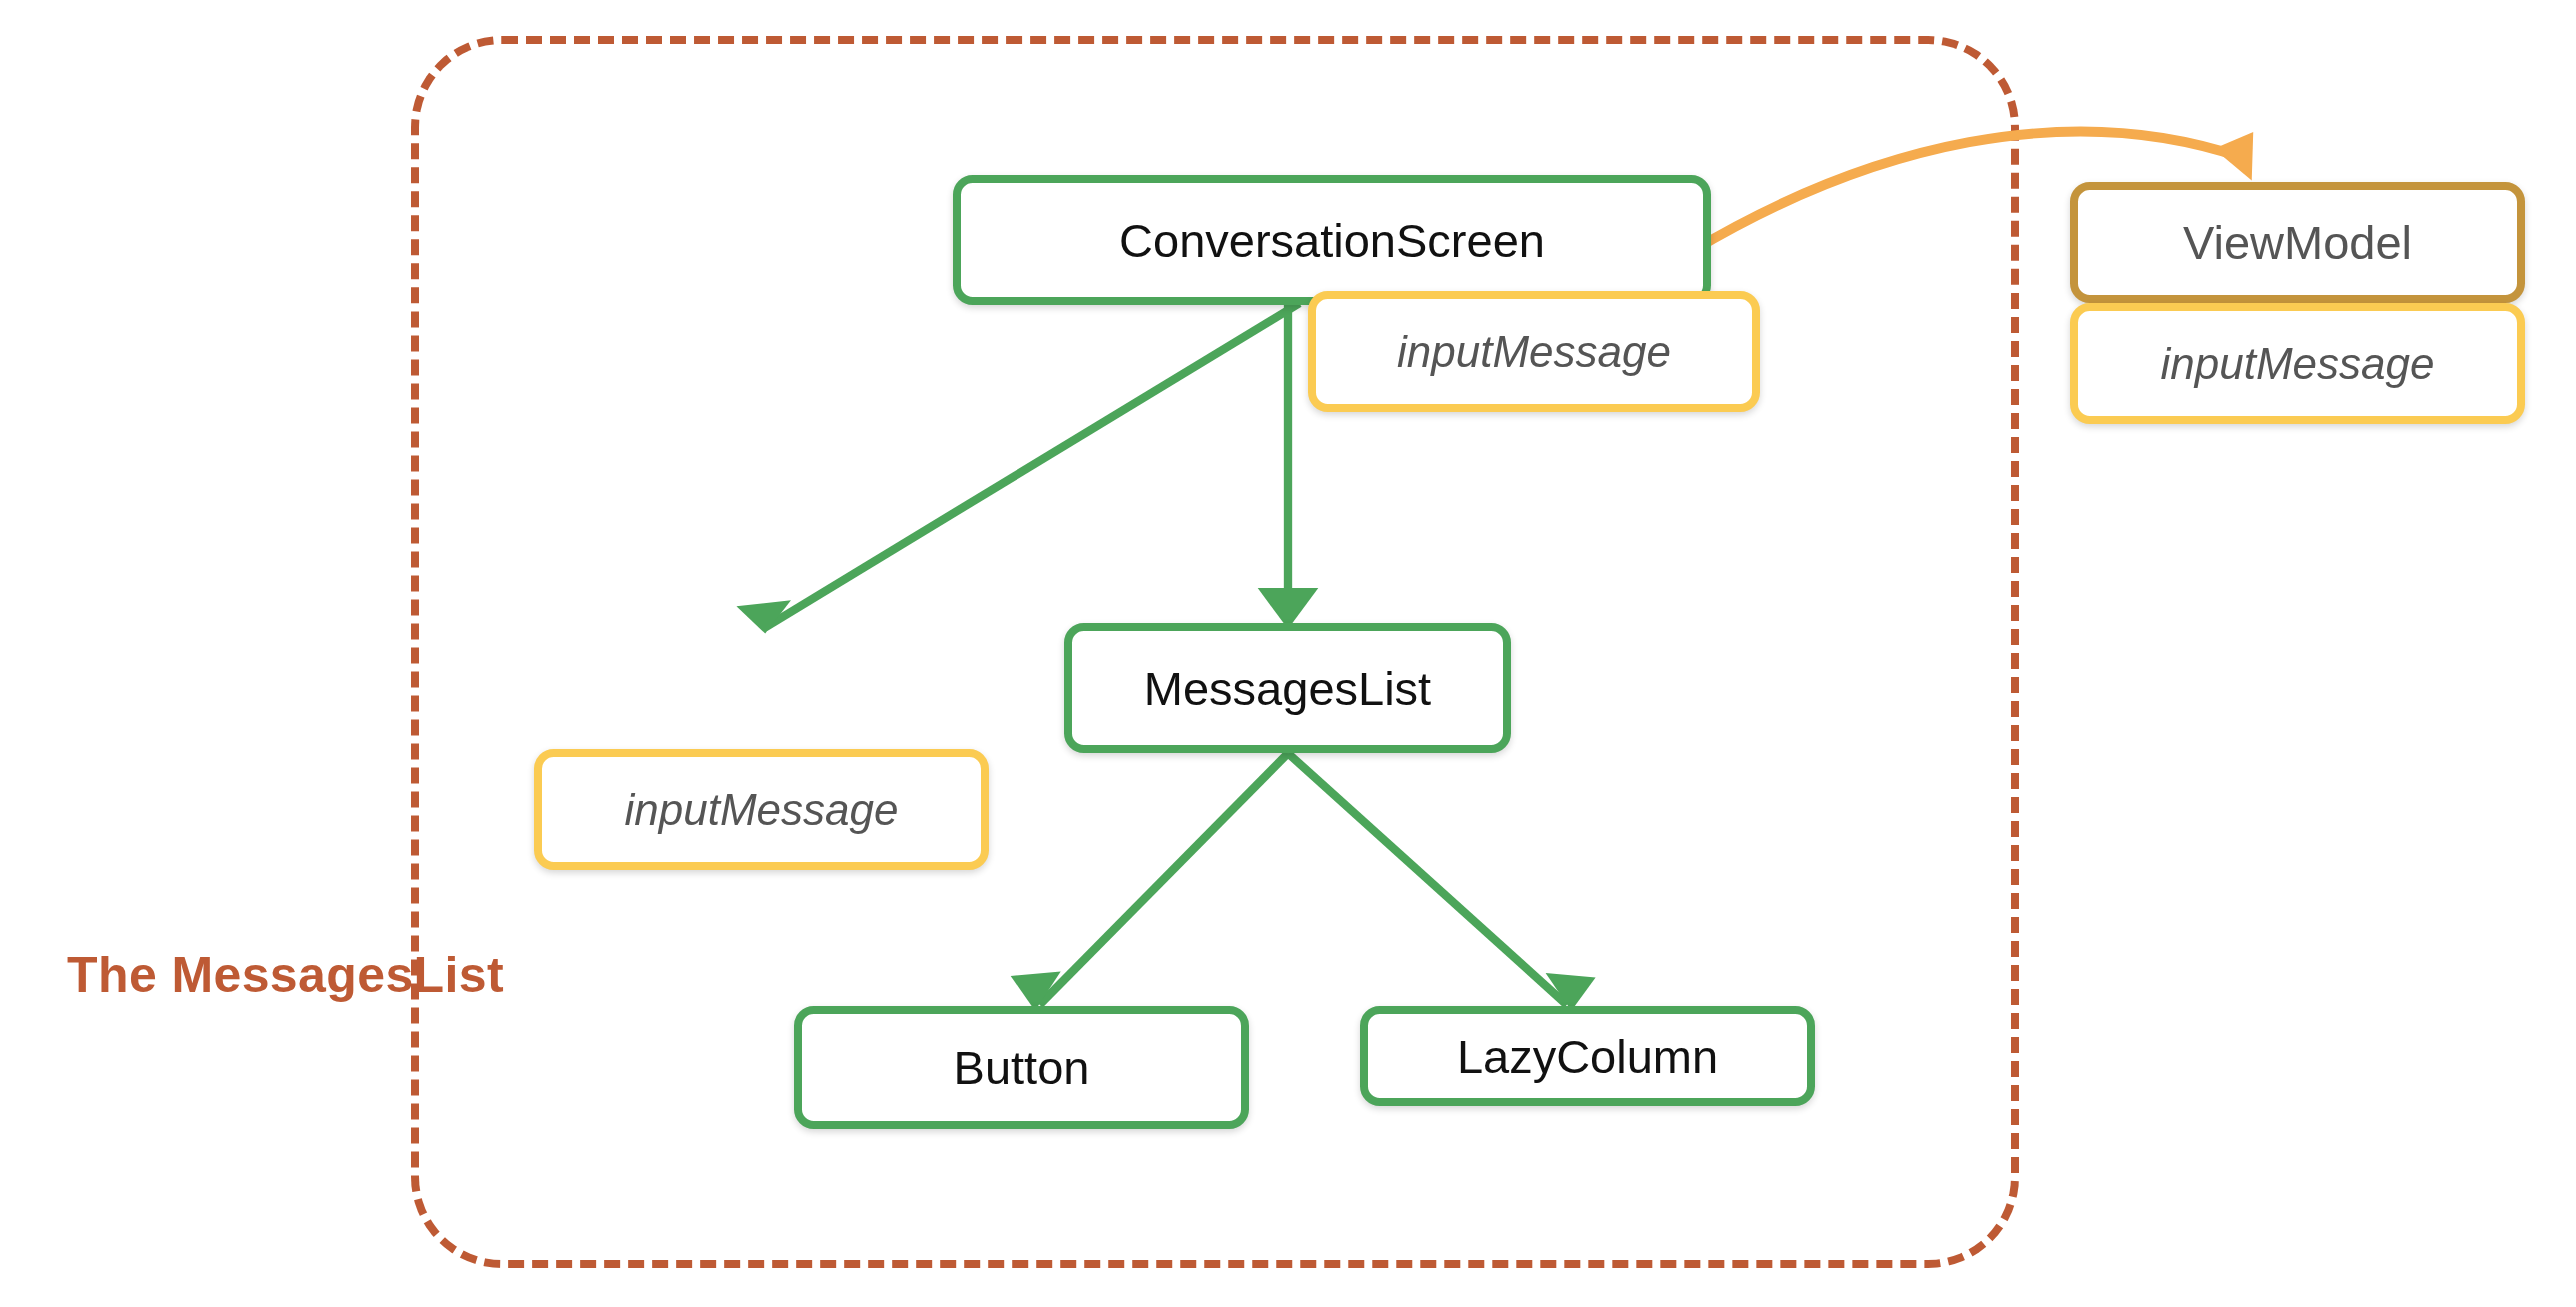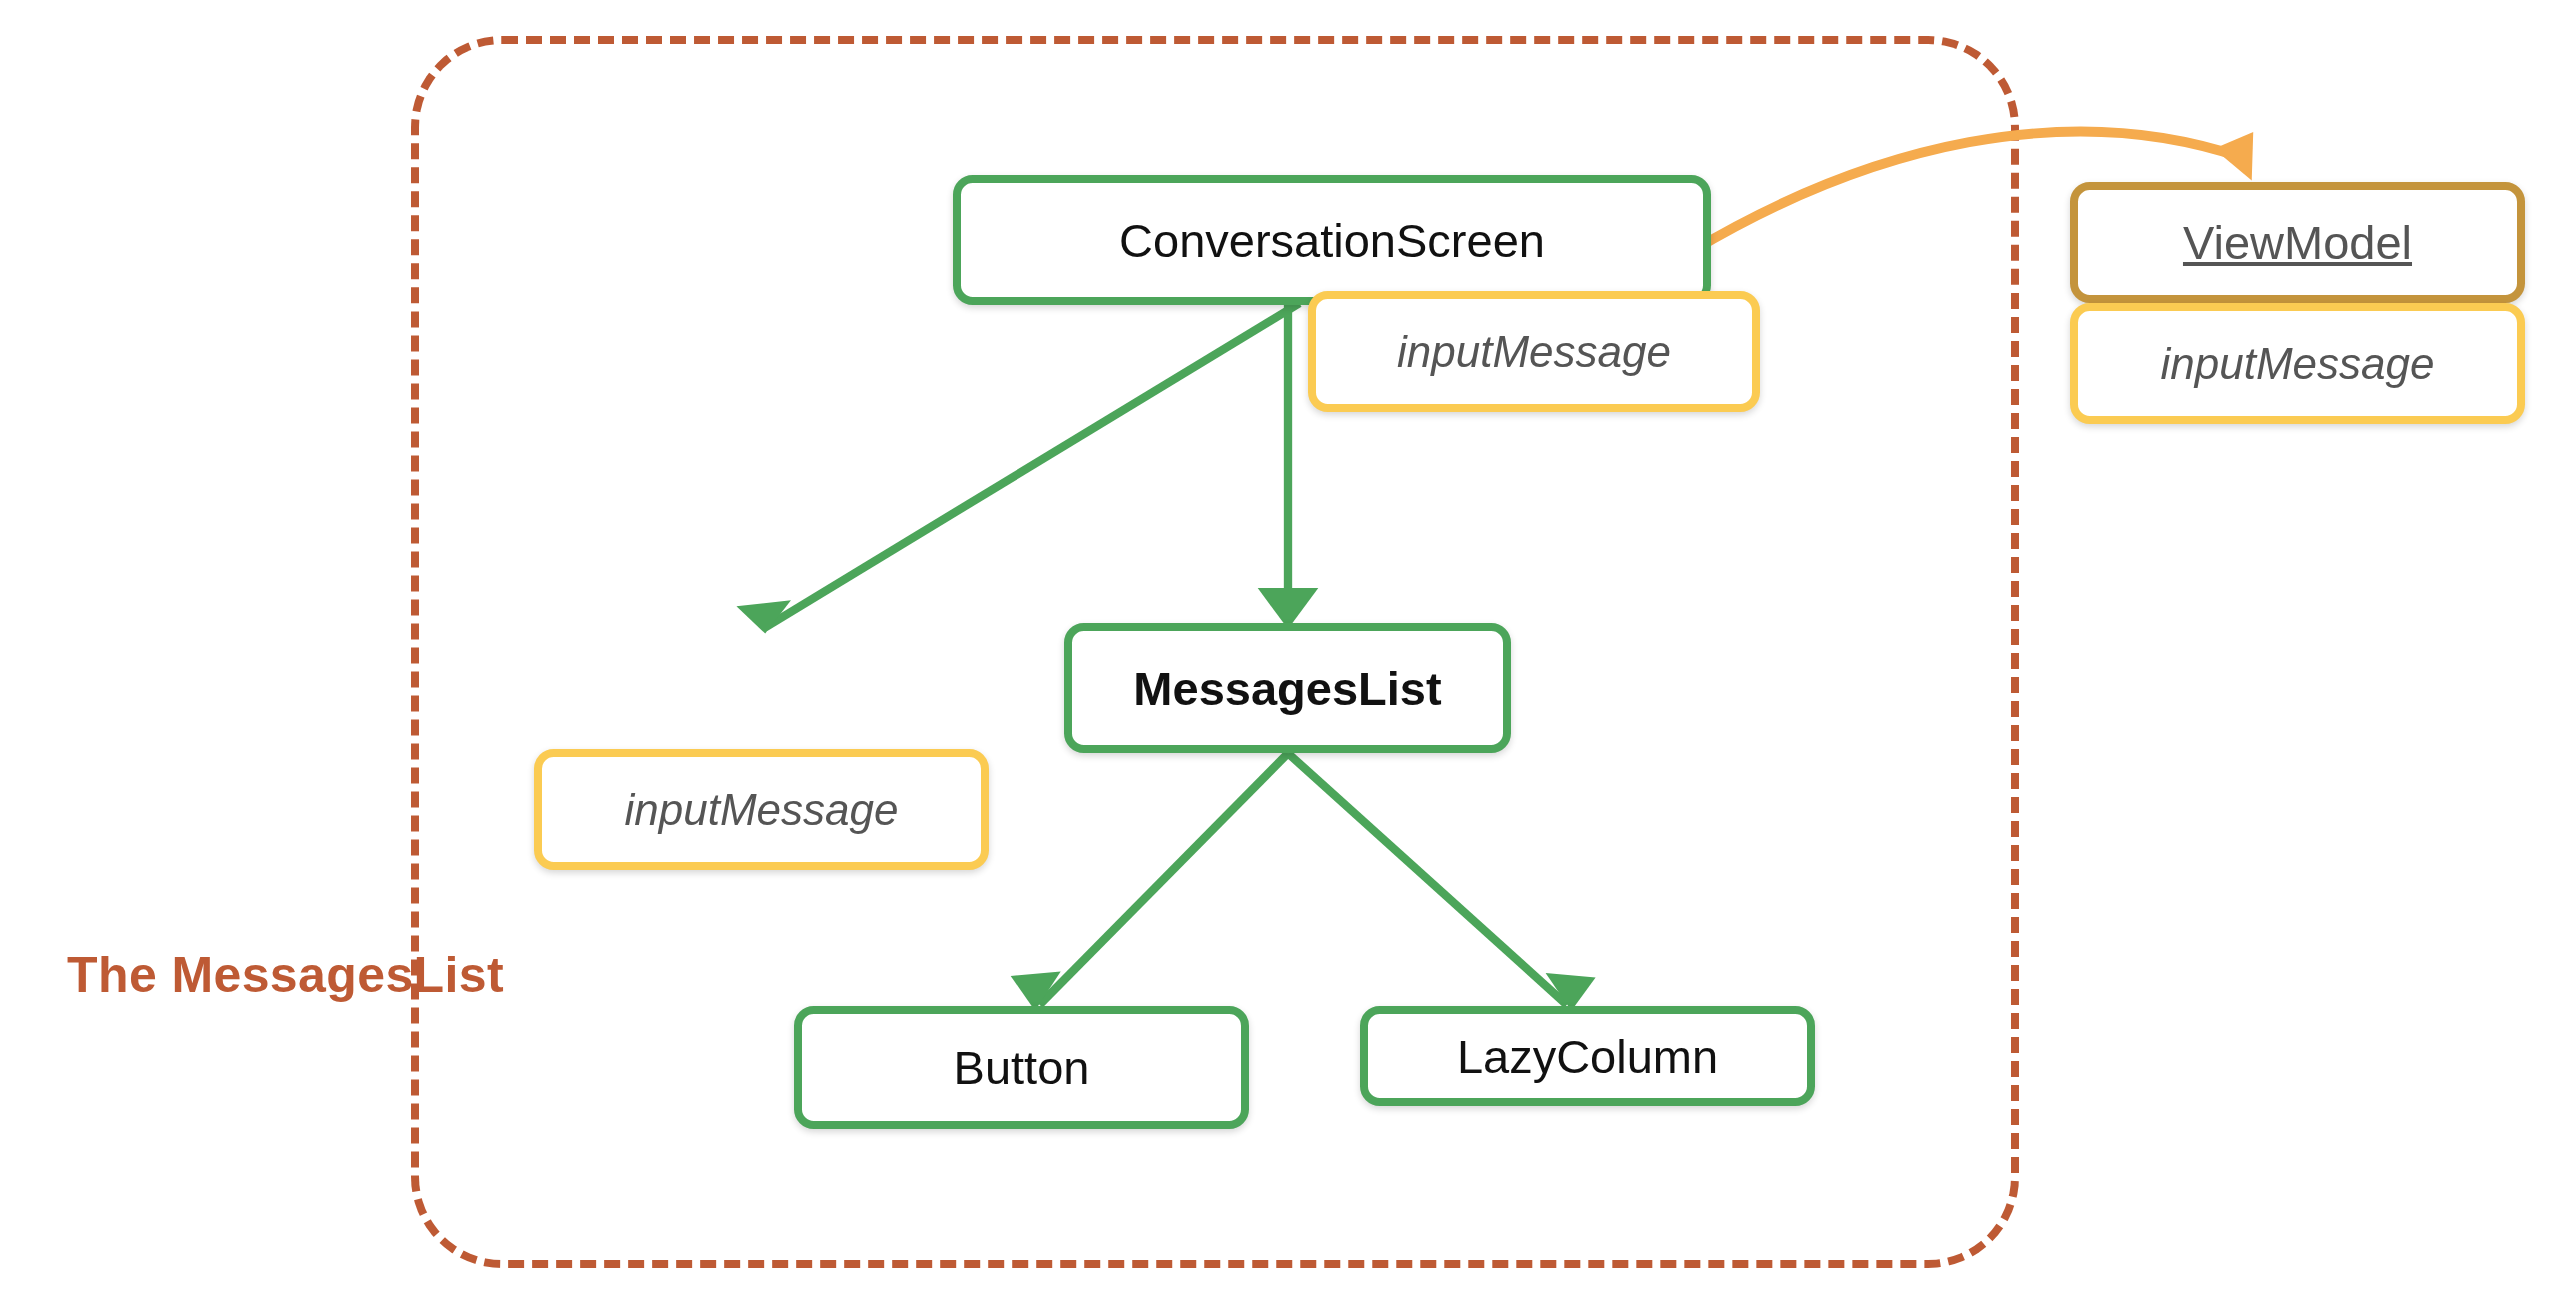--- a/index.html
+++ b/index.html
@@ -63,21 +63,20 @@
     color: #555555;
   }
 
   
   .node.viewmodel {
     border: 8.3px solid #C4943C;
   }
   .node.viewmodel .label {
     font-size: 47px;
     color: #555555;
-    text-decoration: underline;
   }
 
   
   #composition-boundary {
     position: absolute;
     left: 411px;
     top: 36px;
     width: 1608px;
     height: 1232px;
     box-sizing: border-box;
@@ -96,21 +95,21 @@
     color: #BE5A34;
     white-space: nowrap;
     letter-spacing: 0.4px;
   }
 
   
   #node-conversation-screen { left: 953px; top: 175px;  width: 758px; height: 130px; }
   #node-conversation-state   { left: 1308px; top: 291px;  width: 452px;  height: 121px; }
   #node-user-input           { left: 534px;  top: 629px;  width: 455px;  height: 120px; }
   #node-user-input-state     { left: 534px;  top: 749px;  width: 455px;  height: 121px; }
-  #node-messages-list        { left: 1064px; top: 623px;  width: 447px;  height: 130px; font-weight: bold; }
+  #node-messages-list        { left: 1064px; top: 623px;  width: 447px;  height: 130px; }
   #node-button               { left: 794px; top: 1006px; width: 455px;  height: 123px; }
   #node-lazy-column          { left: 1360px; top: 1006px; width: 455px;  height: 100px; }
   #node-view-model           { left: 2070px; top: 182px;  width: 455px;  height: 121px; }
   #node-view-model-state     { left: 2070px; top: 303px;  width: 455px;  height: 121px; }
 </style>
 </head>
 <body>
 
 <div id="stage">
 

